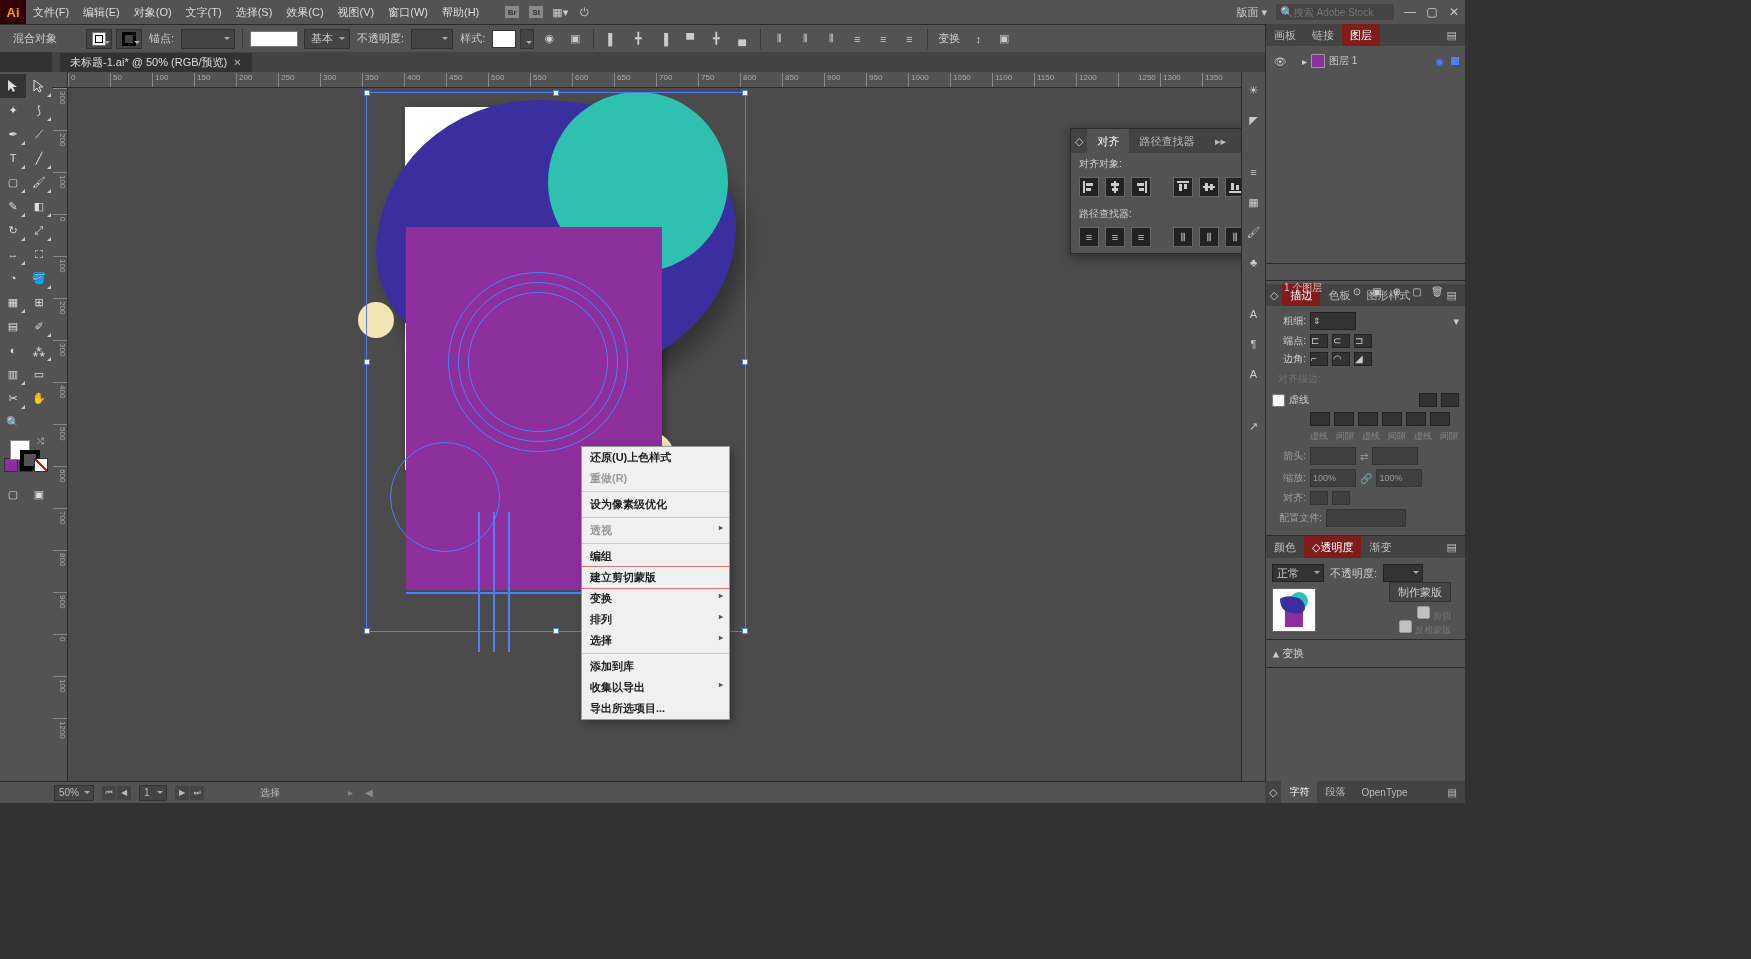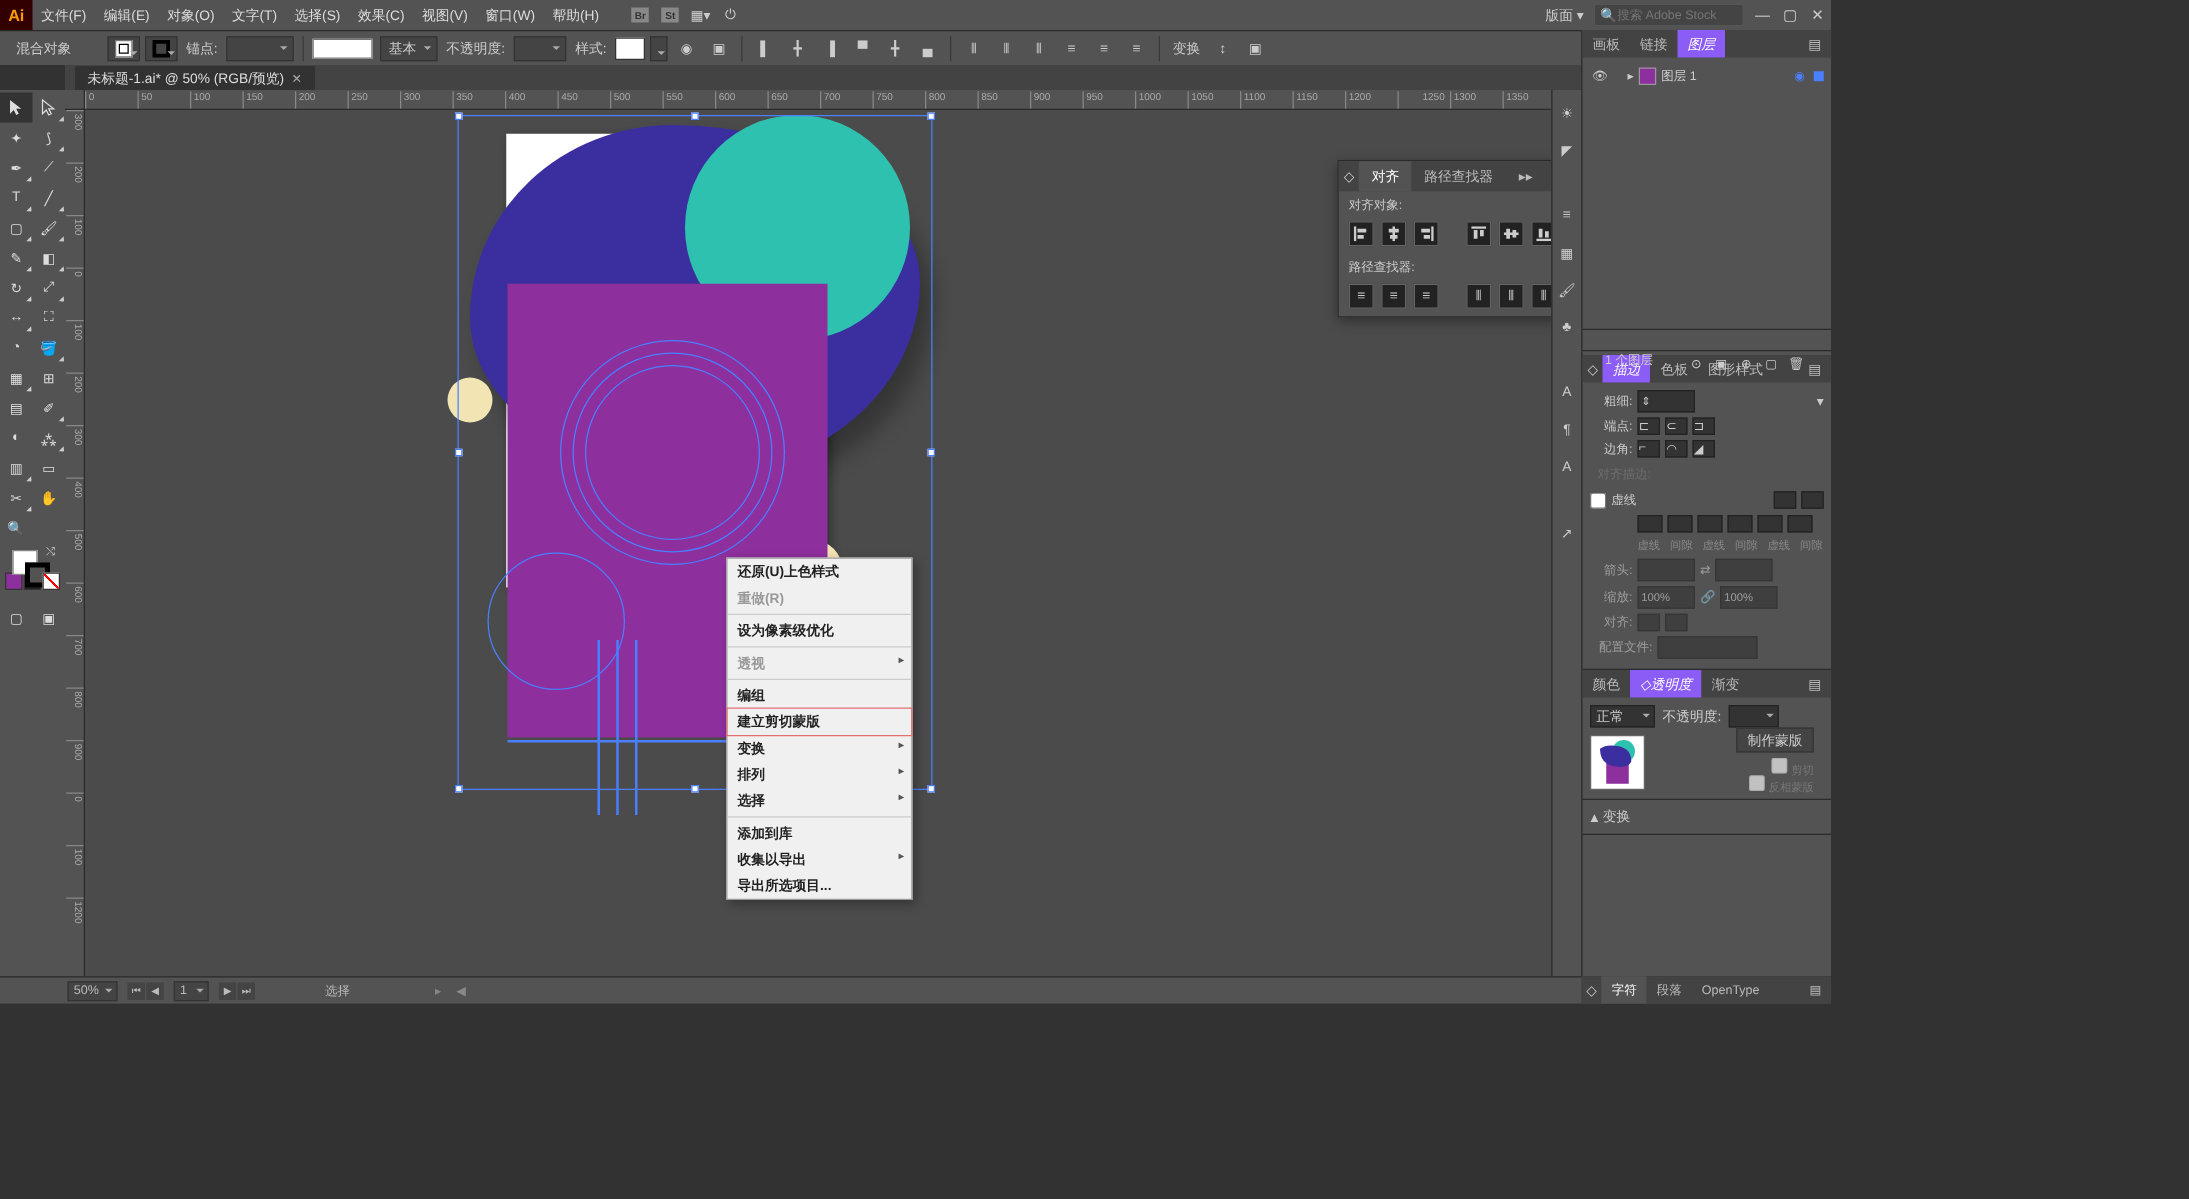--- a/index.html
+++ b/index.html
@@ -89,21 +89,21 @@
 
 .icon-strip { position: absolute; top: 72px; right: 200px; width: 24px; bottom: 22px; background: #535353; border-left: 1px solid #2a2a2a; display: flex; flex-direction: column; align-items: center; padding-top: 8px; gap: 10px; }
 .strip-icon { width: 20px; height: 20px; display: flex; align-items: center; justify-content: center; color: #ccc; }
 .strip-gap { height: 12px; }
 
 
 .right-panels { position: absolute; top: 24px; right: 0; width: 200px; bottom: 22px; background: #535353; border-left: 1px solid #2a2a2a; }
 .panel-group { border-bottom: 1px solid #2a2a2a; }
 .panel-header { display: flex; height: 22px; background: #434343; align-items: center; }
 .panel-htab { padding: 0 8px; height: 22px; display: flex; align-items: center; color: #bbb; font-size: 11px; }
-.panel-htab.active { background: #8b5cf6; color: #fff; font-style: italic; }
+.panel-htab.active { background: #7f1d1d; color: #fff; }
 .panel-body { padding: 4px 6px; font-size: 10px; color: #ccc; }
 .layer-row { display: flex; align-items: center; height: 22px; gap: 4px; }
 .eye-icon { width: 16px; text-align: center; }
 .layer-thumb { width: 14px; height: 14px; background: #8e2f9e; border: 1px solid #999; }
 .stroke-row { display: flex; align-items: center; gap: 4px; padding: 2px 0; }
 .stroke-label { width: 34px; text-align: right; color: #ccc; }
 .stroke-input { width: 46px; height: 18px; background: #333; border: 1px solid #222; }
 .stroke-btn { width: 18px; height: 14px; background: #333; border: 1px solid #222; }
 .dashed-check { display: flex; align-items: center; gap: 4px; padding: 3px 0; }
 .transp-body { padding: 6px; }

